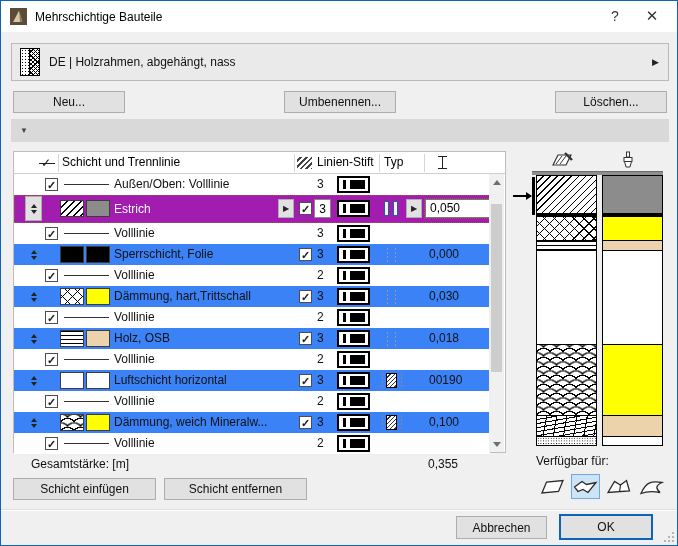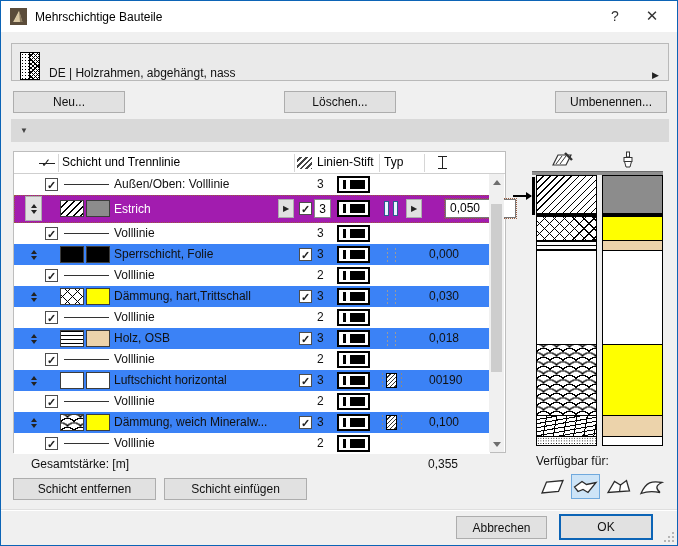--- a/index.html
+++ b/index.html
@@ -12,21 +12,21 @@
   .appicon { width:17px; height:17px; margin-left:9px; background:#57premium; }
   .appicon svg { display:block; }
   .title { margin-left:8px; font-size:12px; color:#000; }
   .wbtn { position:absolute; top:0; width:34px; height:30px; display:flex; align-items:center; justify-content:center;
           font-size:14px; color:#333; }
   .wbtn.help { right:45px; }
   .wbtn.close { right:8px; font-size:15px; }
 
   
   .selector { position:absolute; left:10px; top:42px; width:658px; height:38px; background:#eaeaea;
-              border:1px solid #b9b9b9; display:flex; align-items:flex-end; }
+              border:1px solid #b9b9b9; display:flex; align-items:center; }
   .comp-ic { display:flex; margin-left:8px; height:28px; border:1px solid #000; background:#fff; }
   .comp-ic i { display:block; width:9px; height:100%; }
   .comp-ic .c1 { background-image:radial-gradient(circle,#000 30%,transparent 36%); background-size:3px 3px; border-right:1px solid #000; }
   .comp-ic .c2 { background-image:repeating-linear-gradient(45deg,transparent 0 2px,#000 2px 3px),repeating-linear-gradient(135deg,transparent 0 2px,#000 2px 3px); }
   .selector .lbl { margin-left:9px; }
   .selector .fly { position:absolute; right:9px; font-size:9px; color:#222; }
 
   
   .btnrow { position:absolute; left:12px; top:90px; width:654px; height:22px; display:flex; justify-content:space-between; }
   .btn { width:112px; height:22px; background:#e1e1e1; border:1px solid #adadad; display:flex; align-items:center; justify-content:center; font-size:12px; color:#111; }
@@ -91,21 +91,21 @@
                 background:repeating-linear-gradient(#888 0 2px,transparent 2px 4px); }
   .typ-core::before { left:0; } .typ-core::after { right:0; }
   .typ-bars { position:absolute; left:370px; top:6px; display:flex; gap:4px; }
   .typ-bars i { width:5px; height:15px; background:#eaf4ff; border:1px solid #2a5d8f; }
   .flybtn { position:absolute; width:16px; height:19px; background:#e1e1e1; border:1px solid #adadad;
             color:#222; font-size:8px; display:flex; align-items:center; justify-content:center; }
   .fly-name { left:264px; top:4px; } .fly-typ { left:392px; top:4px; }
 
   .thk { position:absolute; left:415px; top:0; line-height:21px; }
   .thk-field { position:absolute; left:411px; top:4px; width:71px; height:19px; background:#fff; border:1px solid #777;
-               color:#000; line-height:17px; padding-left:4px; outline:1px dotted #9b5a3c;margin-left:20px; }
+               color:#000; line-height:17px; padding-left:4px; outline:1px dotted #9b5a3c; }
 
   
   .vscroll { position:absolute; right:1px; top:22px; width:15px; height:278px; background:#f0f0f0; }
   .sb-arr { position:absolute; left:0; width:15px; height:16px; display:flex; align-items:center; justify-content:center; }
   .sb-arr.up { top:0; } .sb-arr.dn { bottom:0; }
   .sb-arr .tri { border-left:4px solid transparent; border-right:4px solid transparent; }
   .sb-arr.up .tri { border-bottom:5px solid #6e6e6e; } .sb-arr.dn .tri { border-top:5px solid #6e6e6e; }
   .sb-thumb { position:absolute; left:2px; top:30px; width:11px; height:168px; background:#cdcdcd; }
 
   
@@ -183,22 +183,22 @@
     <span class="comp-ic">
         <i class="c1"></i>
         <i class="c2"></i>
       </span>
     <span class="lbl">DE | Holzrahmen, abgehängt, nass</span>
     <span class="fly">▶</span>
   </div>
 
   <div class="btnrow">
     <div class="btn">Neu...</div>
+    <div class="btn">Umbenennen...</div>
     <div class="btn">Löschen...</div>
-    <div class="btn">Umbenennen...</div>
   </div>
 
   <div class="section">
     <span class="arr">▼</span>
   </div>
 
   <div class="table">
     <div class="thead">
       <span class="ic-checkline">✓</span>
       <span class="colsep" style="left:44px"></span>
@@ -365,22 +365,22 @@
         </span>
     </div>
   </div>
 
   <div class="totalrow">
     <span class="tl">Gesamtstärke: [m]</span>
     <span class="tv">0,355</span>
   </div>
 
   <div class="skinbtns">
+    <div class="btn">Schicht einfügen</div>
     <div class="btn">Schicht entfernen</div>
-    <div class="btn">Schicht einfügen</div>
   </div>
 
   <div class="pv-icons">
     <span class="pvic hatch">
       <svg width="24" height="17">
           <polygon points="2,14 7,4 20,4 15,14" fill="#fff" stroke="#333" stroke-width="1.2"></polygon>
           <path d="M5,13 L11,5 M9,13 L15,5" stroke="#333" stroke-width="1"></path>
           <path d="M14,2 L21,9" stroke="#333" stroke-width="2.4"></path>
         </svg>
     </span>

